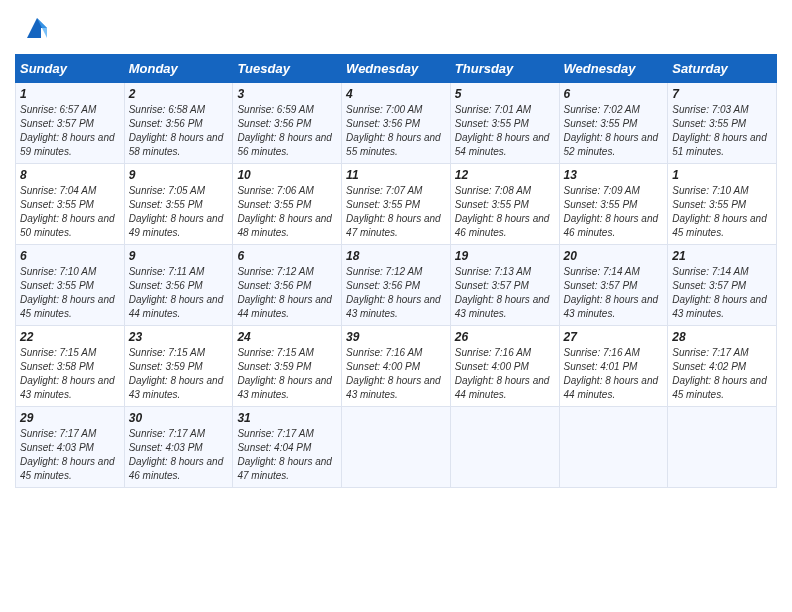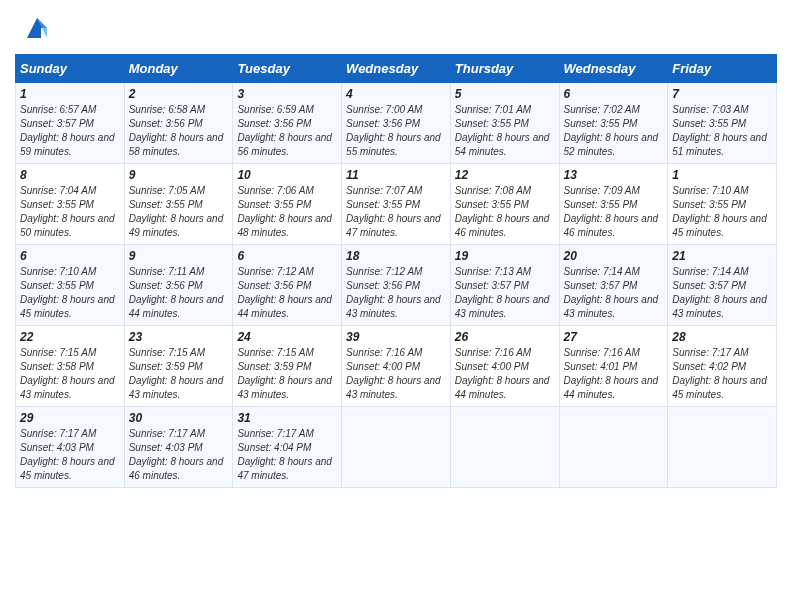--- a/index.html
+++ b/index.html
@@ -108,21 +108,21 @@
 
   <table>
     <thead>
       <tr>
       <th>Sunday</th>
           <th>Monday</th>
           <th>Tuesday</th>
           <th>Wednesday</th>
           <th>Thursday</th>
           <th>Wednesday</th>
-          <th>Friday</th>
+          <th>Saturday</th>
         </tr>
     </thead>
     <tbody id="calendar-body">
     <tr>
           <td>
             <span class="day-num">1</span>
             <div class="day-info">Sunrise: 6:57 AM<br>Sunset: 3:57 PM<br>Daylight: 8 hours and 59 minutes.</div>
           </td>
           <td>
             <span class="day-num">2</span>

